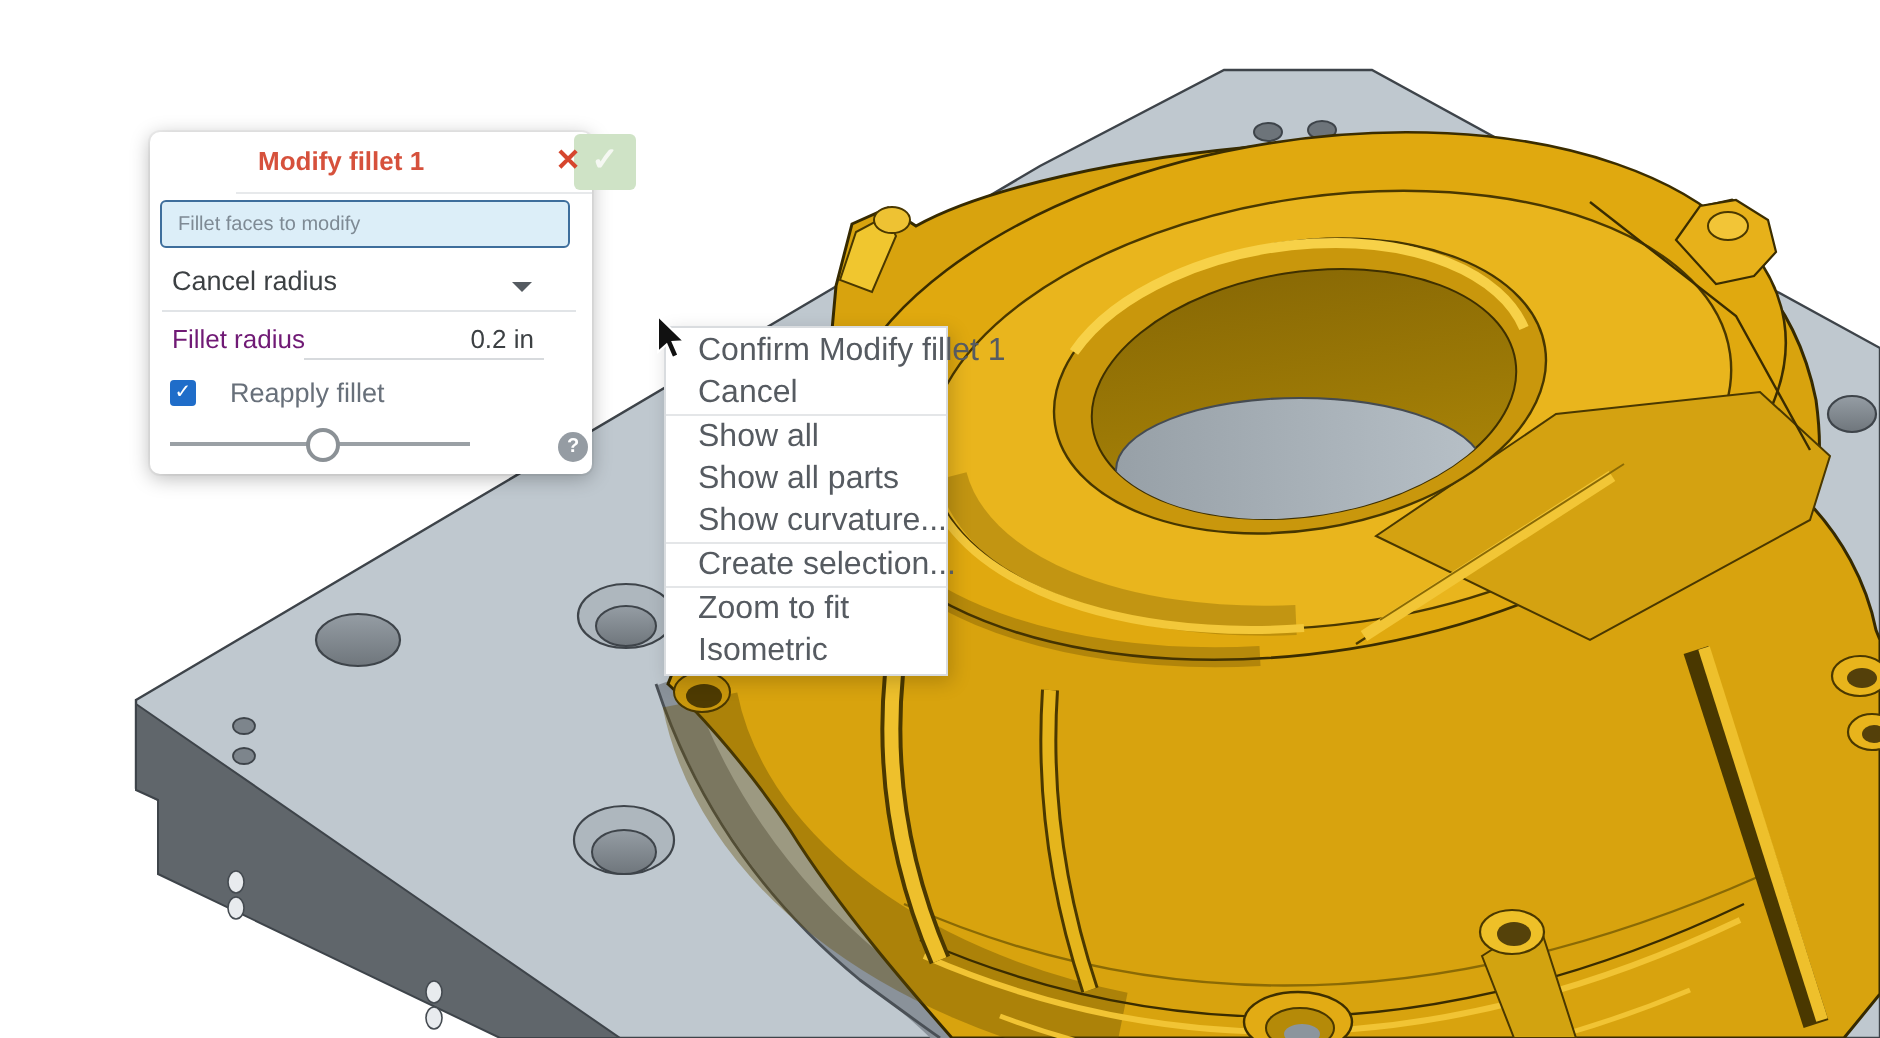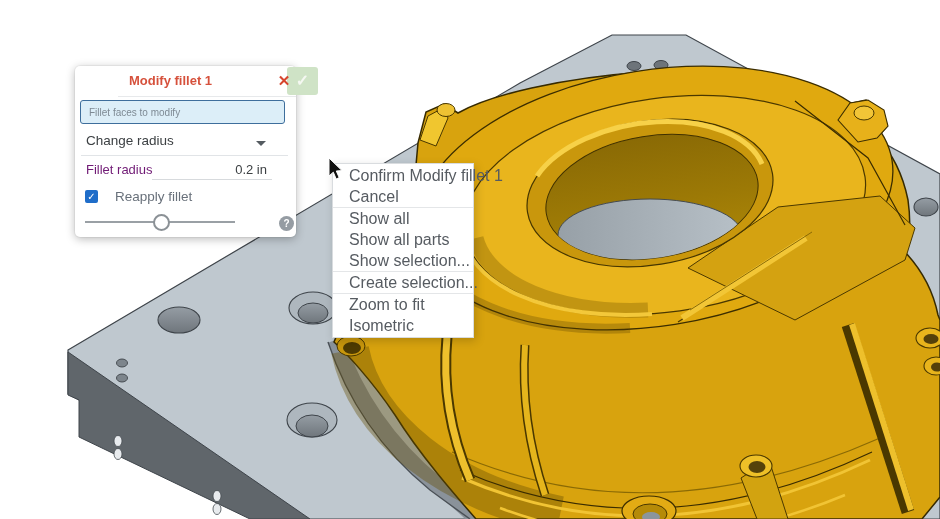--- a/index.html
+++ b/index.html
@@ -212,21 +212,21 @@
       <span class="dlg-title">Modify fillet 1</span>
       <div class="btn-confirm">
         <span>✓</span>
       </div>
       <div class="btn-close">
         <span>✕</span>
       </div>
     </div>
     <input class="dlg-input" value="" placeholder="Fillet faces to modify" style="">
     <div class="row-dropdown">
-      <span class="lbl">Change radius</span>
+      <span class="lbl">Cancel radius</span>
       <span class="caret"></span>
     </div>
     <div class="divider-h" style="top:89px"></div>
     <div class="row-radius">
       <span class="lbl">Fillet radius</span>
       <span class="val">0.2 in</span>
       <div class="val-underline"></div>
     </div>
     <div class="row-check">
       <span class="checkbox">✓</span>
@@ -236,21 +236,21 @@
     <div class="slider-knob"></div>
     <div class="help-circle">?</div>
   </div>
 
   <div class="ctx-menu">
     <div class="ctx-item">Confirm Modify fillet 1</div>
     <div class="ctx-item">Cancel</div>
     <div class="ctx-div"></div>
     <div class="ctx-item">Show all</div>
     <div class="ctx-item">Show all parts</div>
-    <div class="ctx-item">Show selection...</div>
+    <div class="ctx-item">Show curvature...</div>
     <div class="ctx-div"></div>
     <div class="ctx-item">Create selection...</div>
     <div class="ctx-div"></div>
     <div class="ctx-item">Zoom to fit</div>
     <div class="ctx-item">Isometric</div>
   </div>
 
   <svg class="cursor" width="18" height="24" viewBox="0 0 18 24">
     <path d="M2,1 L2,19 L6.3,15.2 L9.2,22 L12.2,20.6 L9.3,14 L15,13.6 Z" fill="#111111" stroke="#ffffff" stroke-width="1"></path>
   </svg>

